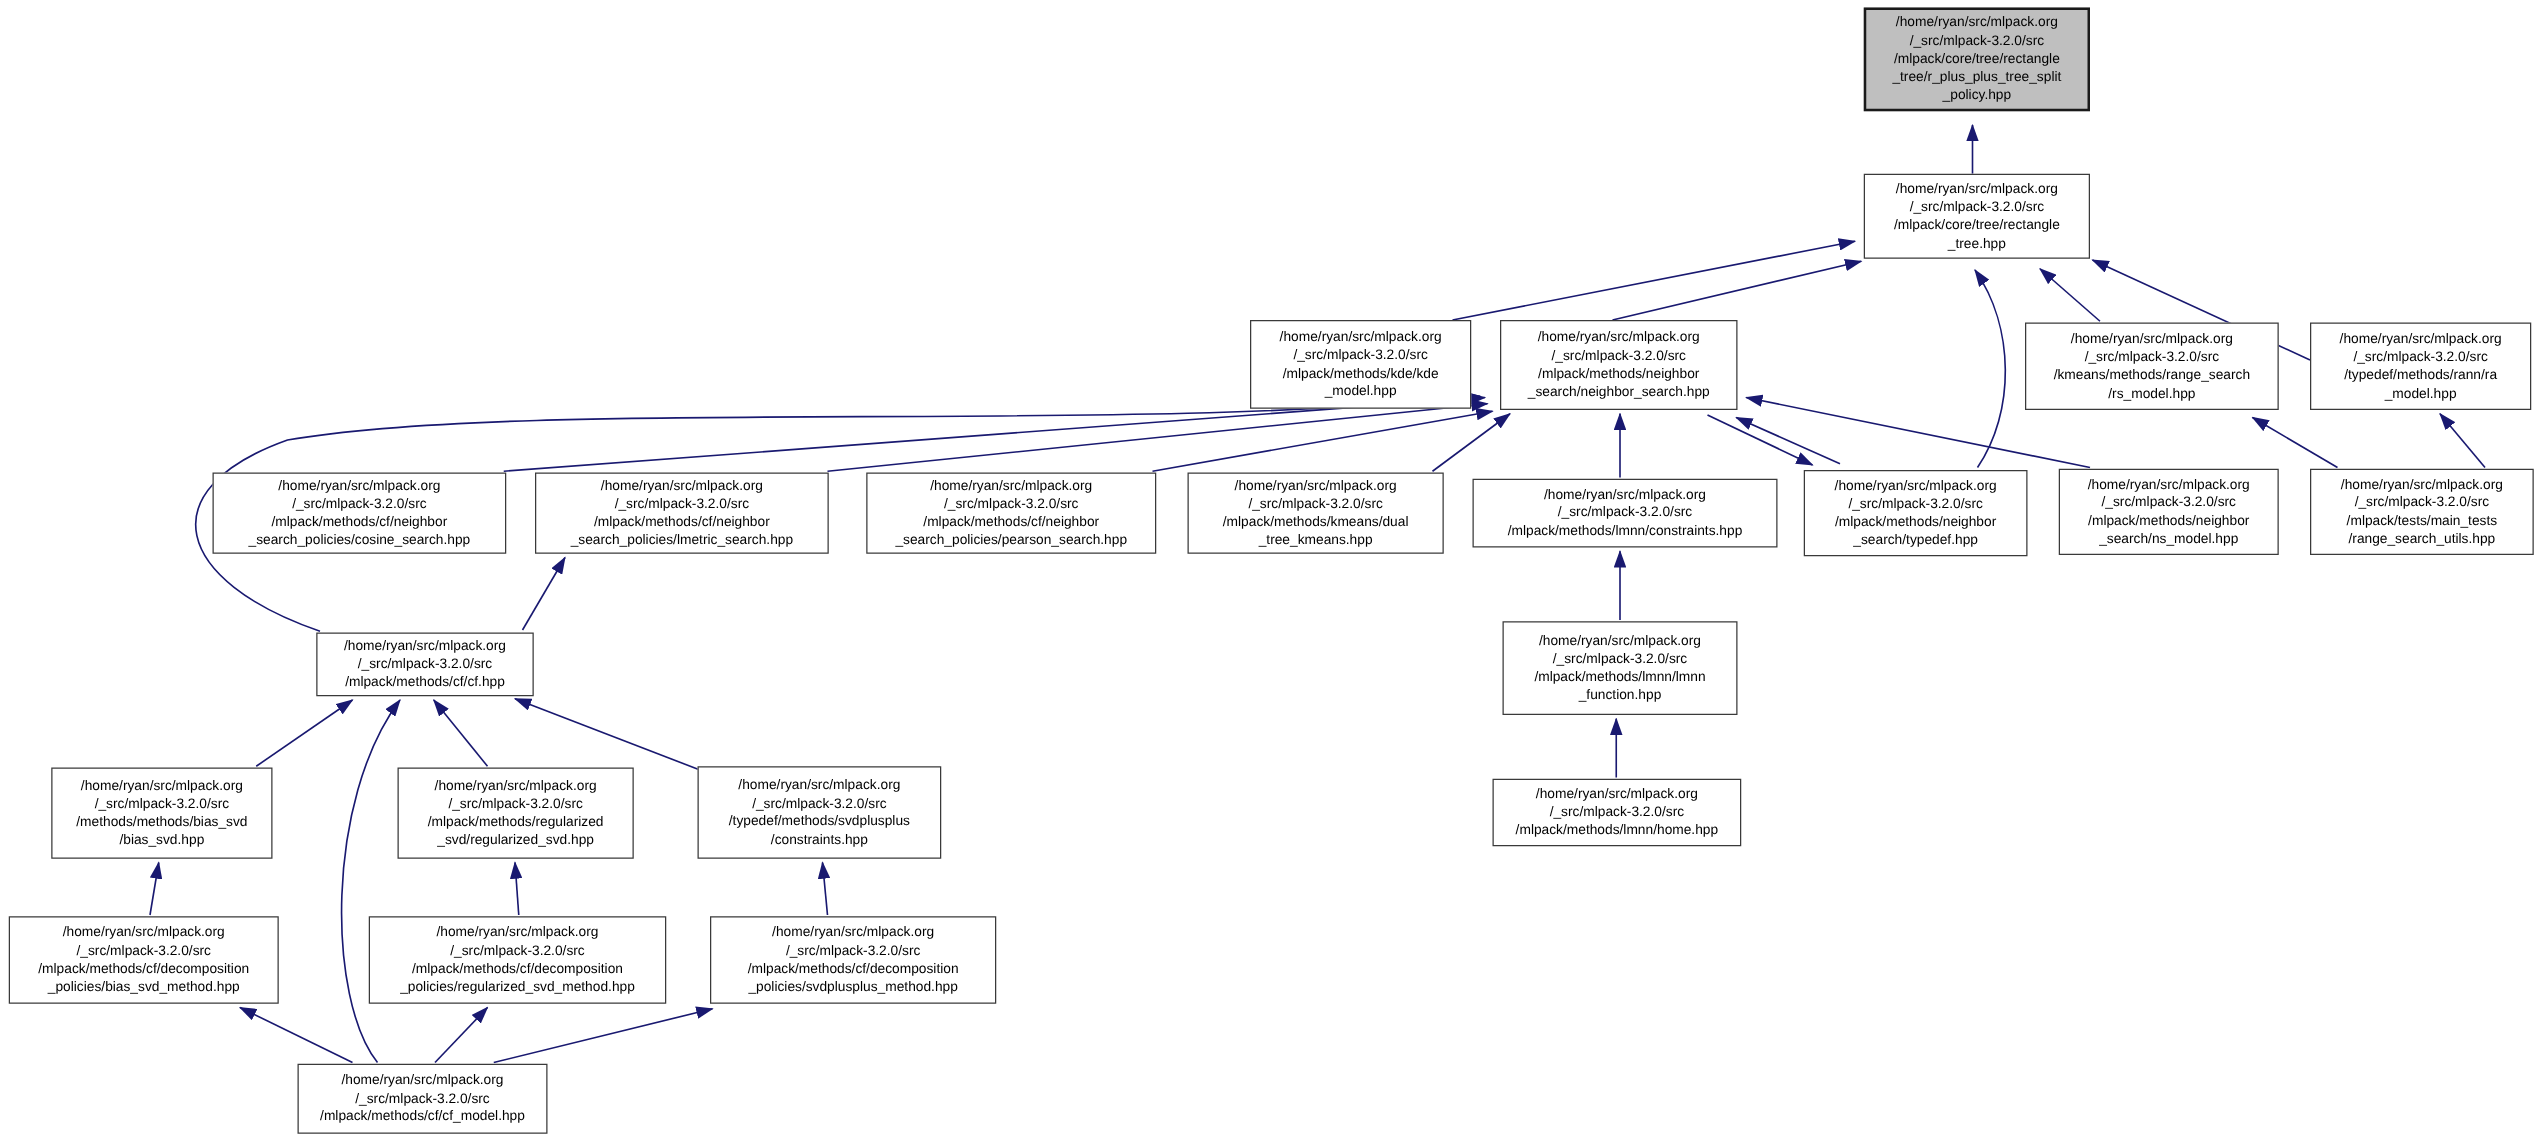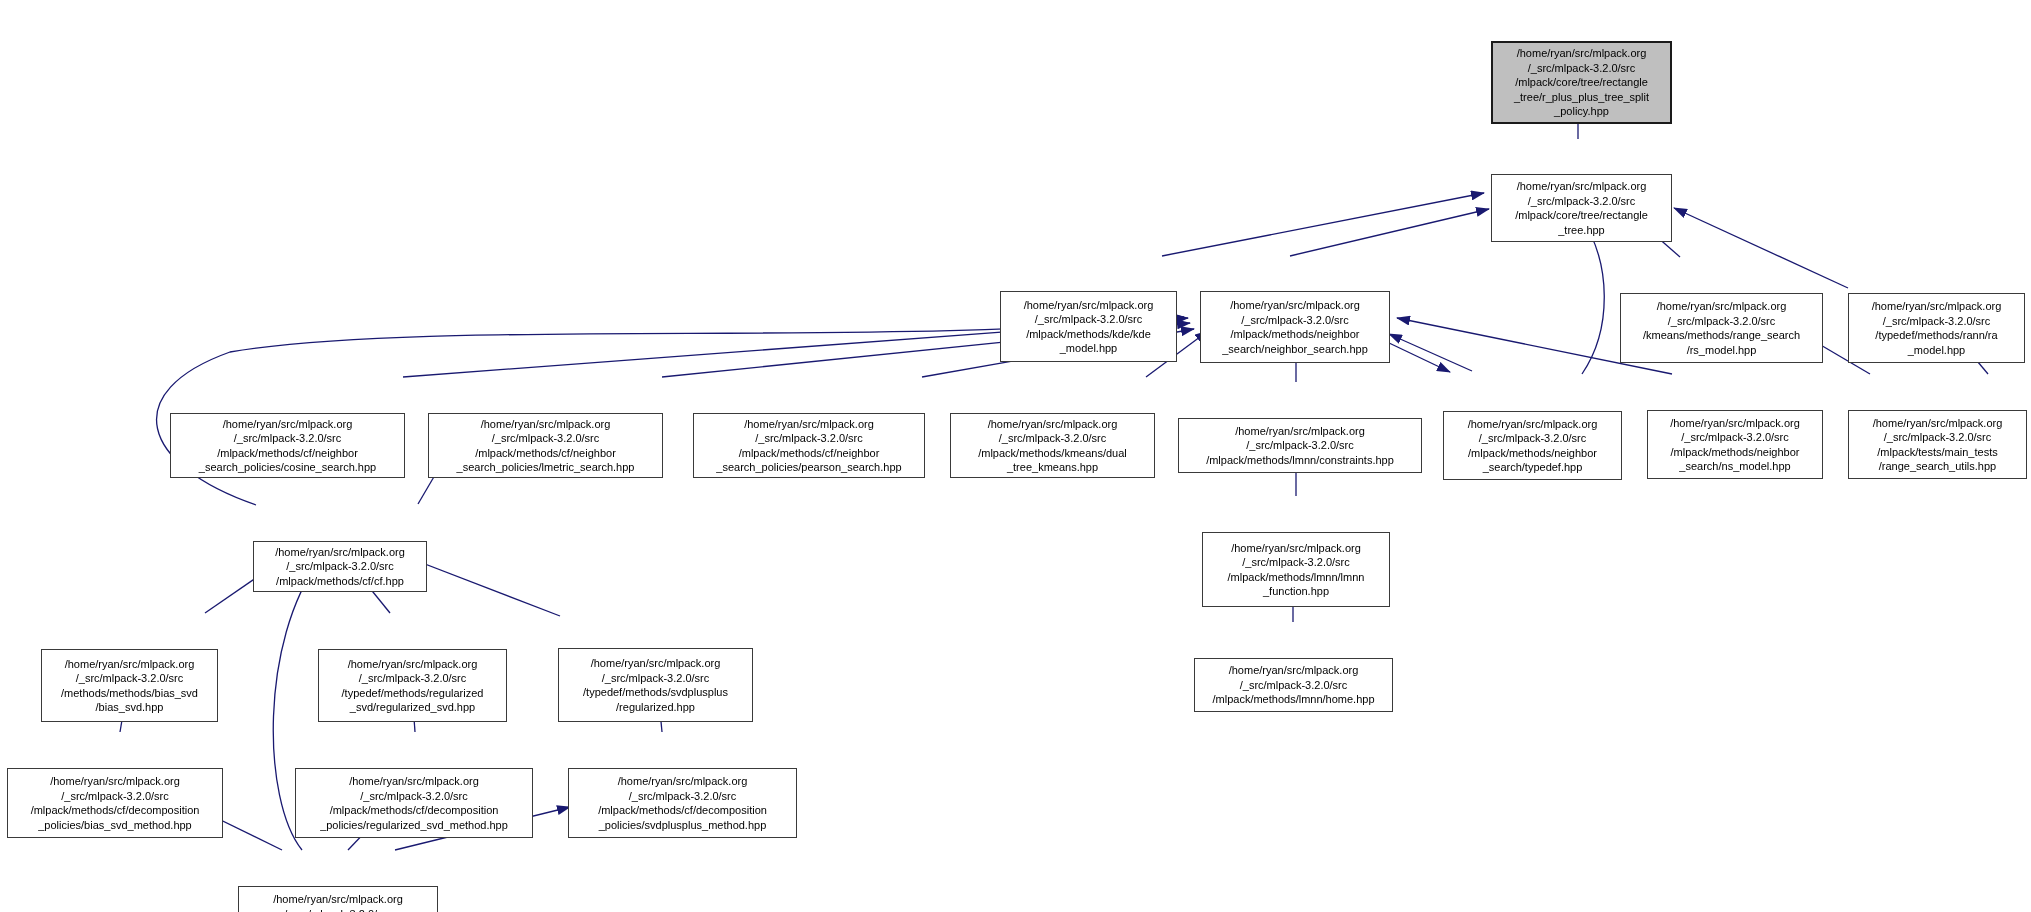--- a/index.html
+++ b/index.html
@@ -14,21 +14,20 @@
   .node{
     position:absolute;z-index:2;
     background:#ffffff;
     border:1px solid #3a3a3a;
     box-sizing:border-box;
     display:flex;flex-direction:column;
     justify-content:center;align-items:center;
     font-size:11px;line-height:14.5px;color:#000000;
     text-align:center;white-space:nowrap;
     cursor:pointer;
-    margin-top:35px;
   }
   .node.root{
     background:#bfbfbf;
     border:2px solid #1a1a1a;
     cursor:default;
   }
   .node .ln{pointer-events:none;}
 </style>
 </head>
 <body>
@@ -168,28 +167,28 @@
     </div>
     <div class="node" style="left: 41px; top: 614px; width: 177px; height: 73px;">
       <div class="ln">/home/ryan/src/mlpack.org</div>
       <div class="ln">/_src/mlpack-3.2.0/src</div>
       <div class="ln">/methods/methods/bias_svd</div>
       <div class="ln">/bias_svd.hpp</div>
     </div>
     <div class="node" style="left: 318px; top: 614px; width: 189px; height: 73px;">
       <div class="ln">/home/ryan/src/mlpack.org</div>
       <div class="ln">/_src/mlpack-3.2.0/src</div>
-      <div class="ln">/typedef/methods/regularized</div>
+      <div class="ln">/mlpack/methods/regularized</div>
       <div class="ln">_svd/regularized_svd.hpp</div>
     </div>
     <div class="node" style="left: 558px; top: 613px; width: 195px; height: 74px;">
       <div class="ln">/home/ryan/src/mlpack.org</div>
       <div class="ln">/_src/mlpack-3.2.0/src</div>
       <div class="ln">/typedef/methods/svdplusplus</div>
-      <div class="ln">/regularized.hpp</div>
+      <div class="ln">/constraints.hpp</div>
     </div>
     <div class="node" style="left: 1194px; top: 623px; width: 199px; height: 54px;">
       <div class="ln">/home/ryan/src/mlpack.org</div>
       <div class="ln">/_src/mlpack-3.2.0/src</div>
       <div class="ln">/mlpack/methods/lmnn/home.hpp</div>
     </div>
     <div class="node" style="left: 7px; top: 733px; width: 216px; height: 70px;">
       <div class="ln">/home/ryan/src/mlpack.org</div>
       <div class="ln">/_src/mlpack-3.2.0/src</div>
       <div class="ln">/mlpack/methods/cf/decomposition</div>

